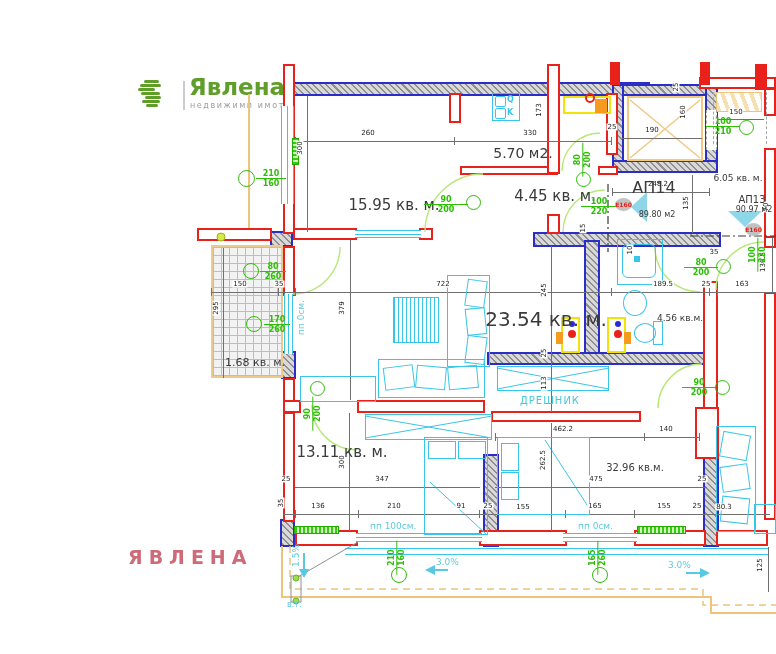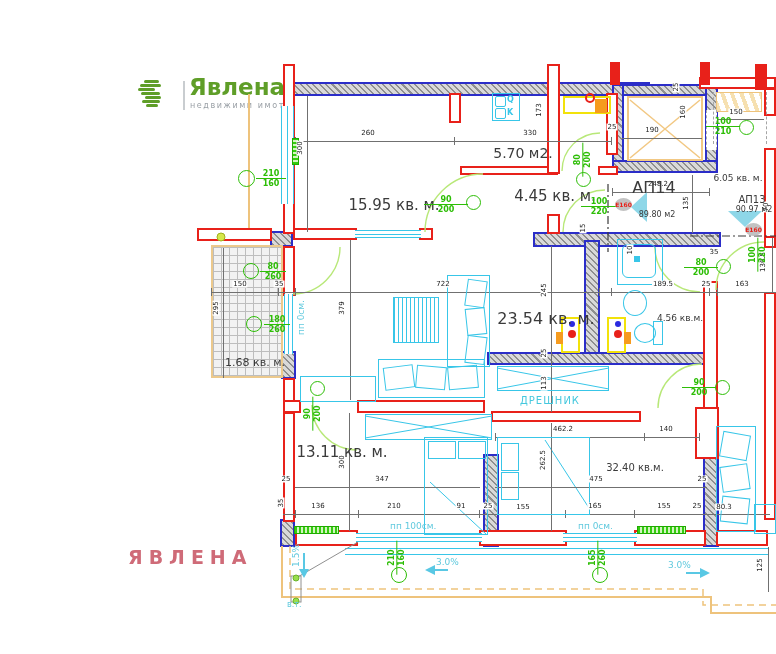--- a/index.html
+++ b/index.html
@@ -299,25 +299,25 @@
   <span class="dim" style="left:697px;top:506px">25</span>
   <span class="dim" style="left:724px;top:507px">80.3</span>
   <span class="dim" style="left:286px;top:479px">25</span>
   <span class="dim" style="left:702px;top:479px">25</span>
   <span class="dimv" style="left:760px;top:565px">125</span>
   <span class="dimv" style="left:281px;top:503px">35</span>
 
   <span class="rlbl" style="left:523px;top:153px;font-size:14px">5.70 м2.</span>
   <span class="rlbl" style="left:394px;top:205px;font-size:15px">15.95 кв. м.</span>
   <span class="rlbl" style="left:555px;top:196px;font-size:15px">4.45 кв. м.</span>
-  <span class="rlbl" style="left:546px;top:319px;font-size:16px">23.54 кв. м.</span>
+  <span class="rlbl" style="left:546px;top:319px;font-size:20px">23.54 кв. м.</span>
   <span class="rlbl" style="left:680px;top:318px;font-size:9px">4.56 кв.м.</span>
   <span class="rlbl" style="left:255px;top:362px;font-size:11px;z-index:33">1.68 кв. м.</span>
   <span class="rlbl" style="left:342px;top:452px;font-size:15px">13.11 кв. м.</span>
-  <span class="rlbl" style="left:635px;top:468px;font-size:10px">32.40 кв.м.</span>
+  <span class="rlbl" style="left:635px;top:468px;font-size:10px">32.96 кв.м.</span>
   <span class="rlbl" style="left:738px;top:178px;font-size:9px">6.05 кв. м.</span>
   <span class="rlbl" style="left:550px;top:401px;font-size:10px;color:#45c8de;letter-spacing:1px">ДРЕШНИК</span>
 
   <span class="rlbl" style="left:654px;top:188px;font-size:16px">АП14</span>
   <span class="rlbl" style="left:657px;top:215px;font-size:8px">89.80 м2</span>
   <div class="badge" style="left:615px;top:198px">E160</div>
   <div class="tri" style="left:631px;top:192px;border-top:15px solid transparent;border-bottom:15px solid transparent;border-right:16px solid #8ed7e8"></div>
   <span class="rlbl" style="left:752px;top:200px;font-size:10px">АП13</span>
   <span class="rlbl" style="left:754px;top:210px;font-size:8px">90.97 м2</span>
   <div class="badge" style="left:745px;top:223px">E160</div>
@@ -361,40 +361,40 @@
     <span class="nt">90</span>
       <span class="nb">200</span>
   </div>
   <div class="gc" style="left:243px;top:263px;width:16px;height:16px"></div>
   <div class="dlabel" style="left:260px;top:262px;width:26px">
     <span class="nt">80</span>
       <span class="nb">260</span>
   </div>
   <div class="gc" style="left:246px;top:316px;width:16px;height:16px"></div>
   <div class="dlabel" style="left:264px;top:315px;width:26px">
-    <span class="nt">180</span>
+    <span class="nt">170</span>
       <span class="nb">260</span>
   </div>
   <div class="gc" style="left:238px;top:170px;width:17px;height:17px"></div>
   <div class="dlabel" style="left:256px;top:169px;width:30px">
     <span class="nt">210</span>
       <span class="nb">160</span>
   </div>
   <div class="dlabel rot" style="left:380px;top:548px;width:34px">
     <span class="nt">210</span>
       <span class="nb">160</span>
   </div>
   <div class="gc" style="left:391px;top:567px;width:16px;height:16px"></div>
   <div class="dlabel rot" style="left:581px;top:548px;width:34px">
     <span class="nt">165</span>
       <span class="nb">260</span>
   </div>
   <div class="gc" style="left:592px;top:567px;width:16px;height:16px"></div>
 
-  <span class="ctx" style="left:390px;top:522px">пп 100см.</span>
+  <span class="ctx" style="left:370px;top:522px">пп 100см.</span>
   <span class="ctx" style="left:578px;top:522px">пп 0см.</span>
   <span class="ctx" style="left:281px;top:313px;transform:rotate(-90deg);transform-origin:center;width:40px;display:inline-block;text-align:center">пп 0см.</span>
   <span class="ctx" style="left:281px;top:551px;transform:rotate(-90deg);transform-origin:center;width:30px;display:inline-block;text-align:center">1.5%</span>
   <span class="ctx" style="left:436px;top:558px">3.0%</span>
   <span class="ctx" style="left:668px;top:561px">3.0%</span>
   <span class="ctx" style="left:287px;top:601px;font-size:8px">в.т.</span>
 
   <div style="position:absolute;left:303px;top:553px;width:2px;height:16px;background:#59c8e4;z-index:20"></div>
   <div class="tri" style="left:299px;top:569px;border-left:5px solid transparent;border-right:5px solid transparent;border-top:9px solid #59c8e4"></div>
   <div style="position:absolute;left:434px;top:569px;width:14px;height:2px;background:#59c8e4;z-index:20"></div>

